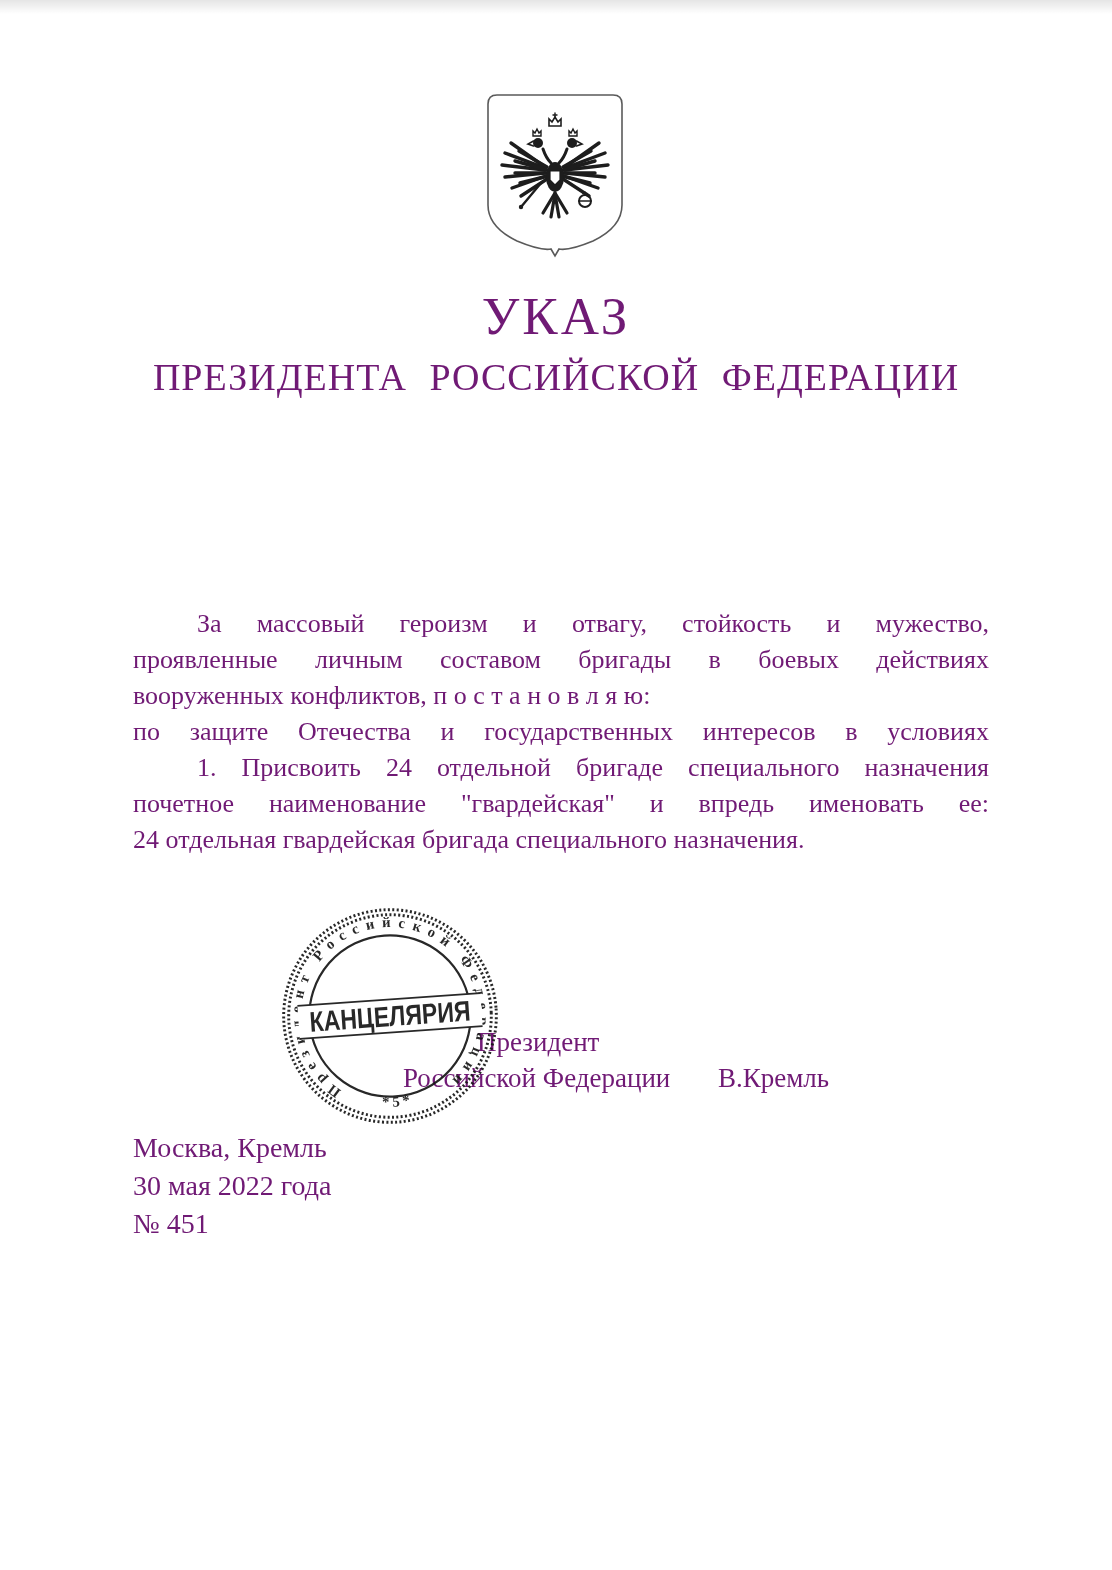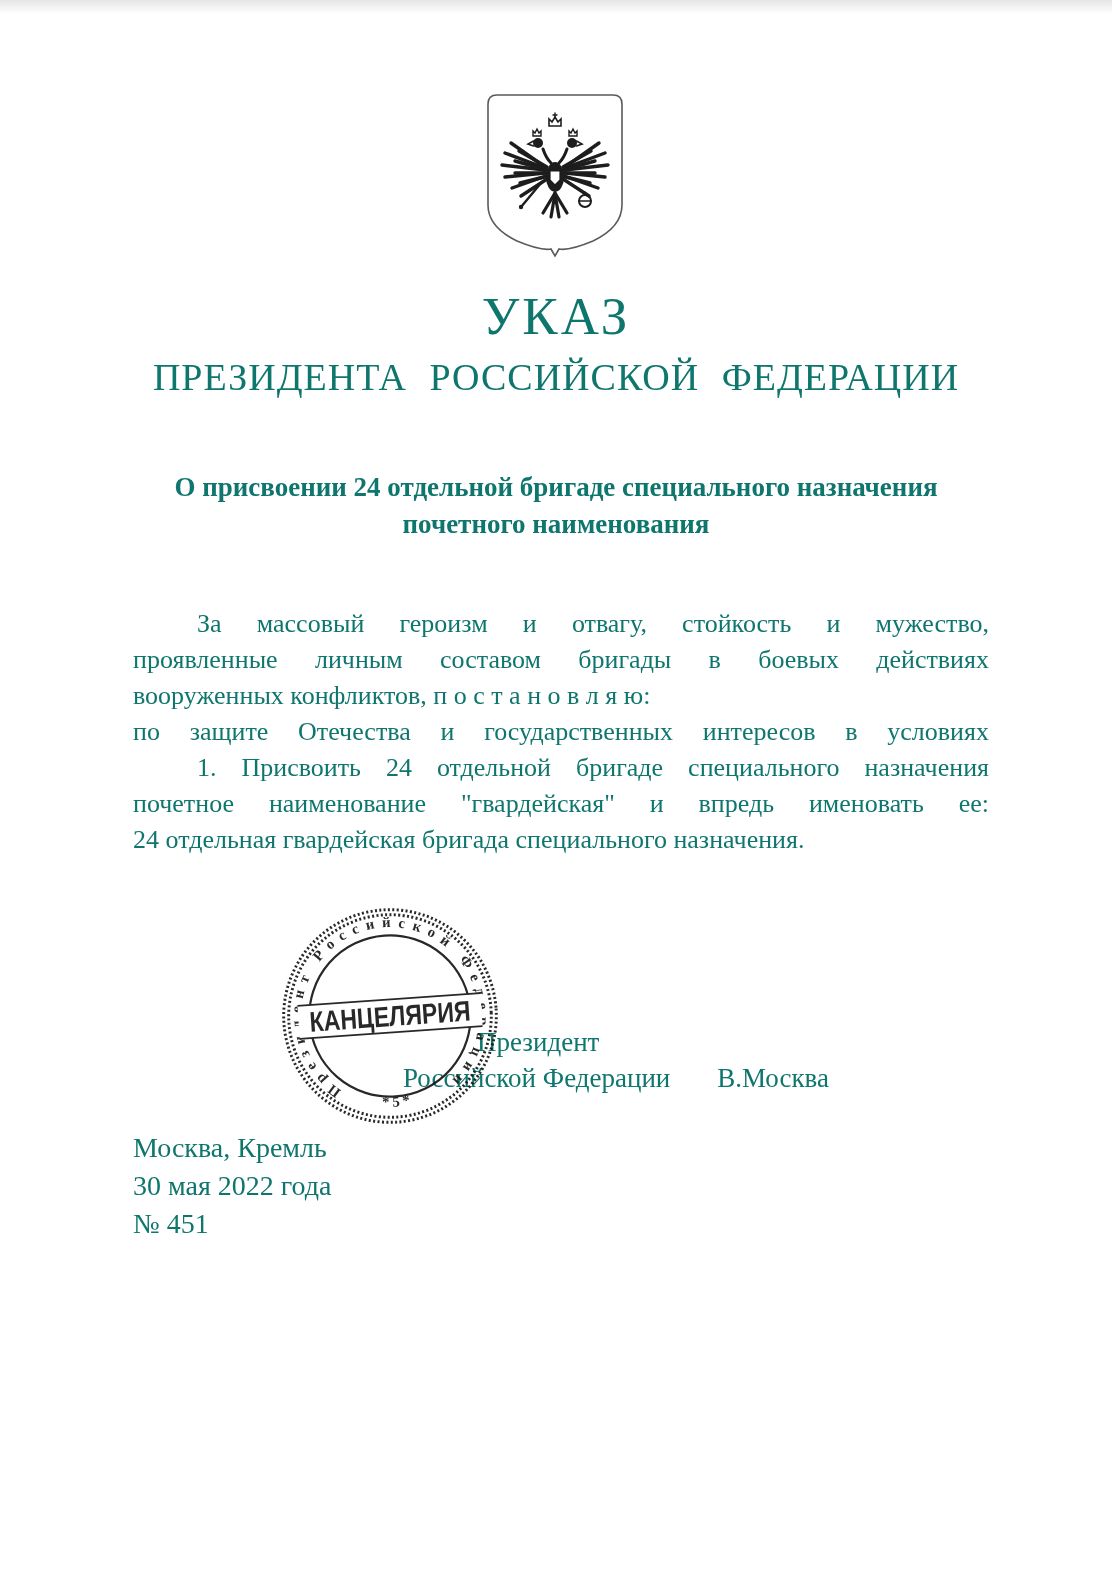--- a/index.html
+++ b/index.html
@@ -1,18 +1,18 @@
 <!DOCTYPE html>
 <html><head>
 <meta charset="utf-8">
 <style>
   html,body { margin:0; padding:0; background:#ffffff; }
   .page {
     position:relative; width:1112px; height:1404px; background:#ffffff;
-    font-family:"Liberation Serif", serif; color:#0f766e; overflow:hidden;
+    font-family:"Liberation Serif", serif; color:#701a75; overflow:hidden;
   }
   .top-shade { position:absolute; top:0; left:0; width:100%; height:14px;
     background:linear-gradient(180deg, rgba(0,0,0,.10), rgba(0,0,0,0)); }
   .emblem { position:absolute; left:485px; top:93px; width:140px; height:165px; }
   .doc-title { position:absolute; top:286px; left:0; width:100%; margin:0;
     text-align:center; font-size:53px; font-weight:500; letter-spacing:3px; }
   .doc-subtitle { position:absolute; top:355px; left:0; width:100%; margin:0;
     text-align:center; font-size:38px; font-weight:500; letter-spacing:1px; word-spacing:12px; }
   .subject { position:absolute; top:469px; left:0; width:100%;
     text-align:center; font-weight:bold; font-size:27px; line-height:37px; }
@@ -96,40 +96,36 @@
 
         <circle cx="100" cy="108" r="6" stroke-width="2"></circle>
         <path d="M94 108 H106 M100 102 V99 M98 100.5 H102" stroke-width="1.4"></path>
       </g>
     </svg>
   </div>
 
   <h1 class="doc-title">УКАЗ</h1>
   <h2 class="doc-subtitle">ПРЕЗИДЕНТА РОССИЙСКОЙ ФЕДЕРАЦИИ</h2>
 
-  <div class="subject">
-    <div>О присвоении 24 отдельной бригаде специального назначения</div>
-    <div>почетного наименования</div>
-  </div>
 
   <div class="body-text">
     <div class="line just ind">За массовый героизм и отвагу, стойкость и мужество,</div>
     <div class="line just">проявленные личным составом бригады в боевых действиях</div>
     <div class="line">вооруженных конфликтов, п о с т а н о в л я ю:</div>
     <div class="line just">по защите Отечества и государственных интересов в условиях</div>
     <div class="line just ind">1. Присвоить 24 отдельной бригаде специального назначения</div>
     <div class="line just">почетное наименование "гвардейская" и впредь именовать ее:</div>
     <div class="line">24 отдельная гвардейская бригада специального назначения.</div>
   </div>
 
   <div class="signature">
     <div class="sig-t1">Президент</div>
     <div class="sig-row">
       <span>Российской Федерации</span>
-      <span>В.Москва</span>
+      <span>В.Кремль</span>
     </div>
   </div>
 
   <div class="stamp">
     <svg viewBox="0 0 240 240" width="220" height="220">
       <defs>
         <path id="ringPath" d="M61.6 197.5 A97 97 0 1 1 178.4 197.5" fill="none"></path>
         <path id="bottomPath" d="M78.2 209.7 A99 99 0 0 0 161.8 209.7" fill="none"></path>
       </defs>
 

